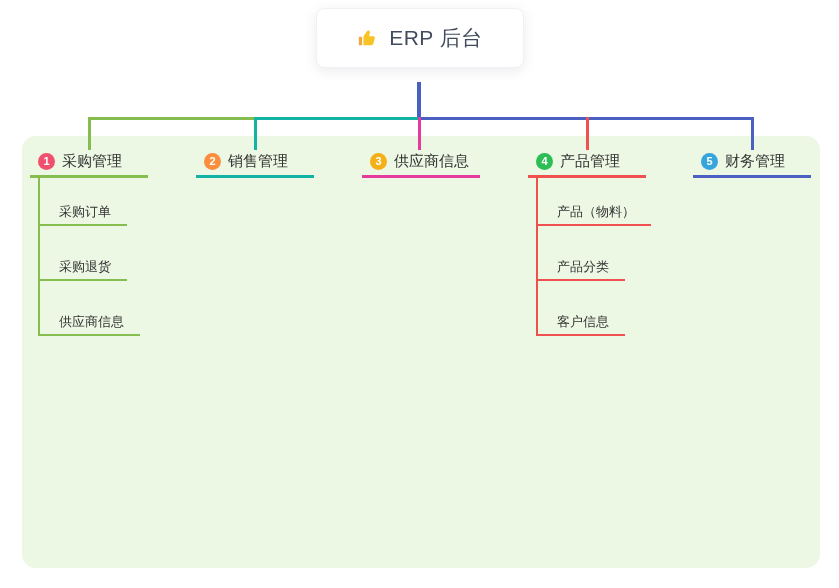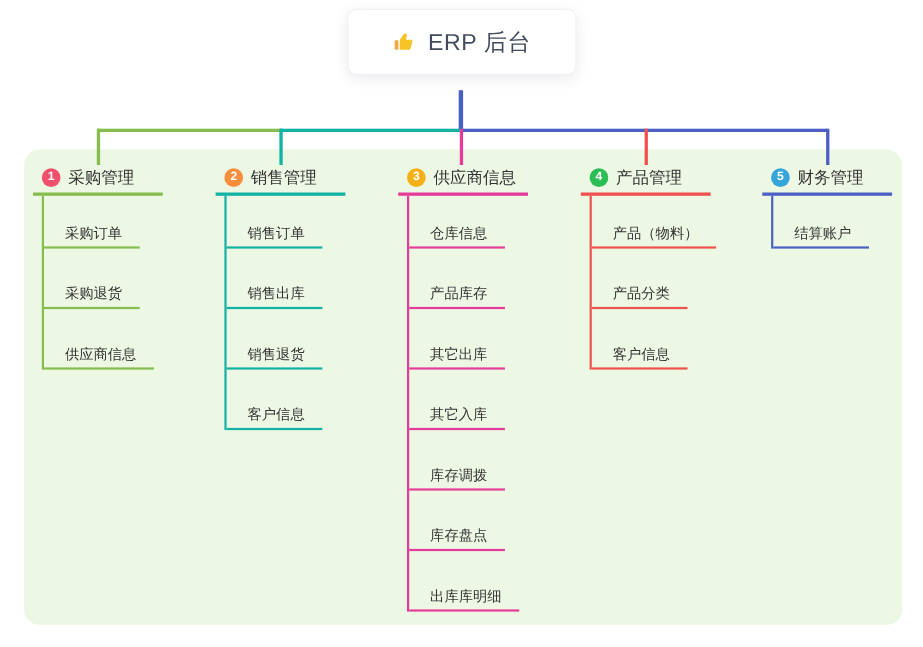--- a/index.html
+++ b/index.html
@@ -94,41 +94,26 @@
       <div class="kid">采购退货</div>
       <div class="kid">供应商信息</div>
     </div>
   </div>
 
   <div class="branch" style="left: 196px; --line: #12b2a4; --badge: #fb8e3c;">
     <div class="bhead">
       <span class="badge">2</span>
       <span class="blabel">销售管理</span>
     </div>
-    <div class="kids">
-      <div class="kid">销售订单</div>
-      <div class="kid">销售出库</div>
-      <div class="kid">销售退货</div>
-      <div class="kid">客户信息</div>
-    </div>
   </div>
 
   <div class="branch" style="left: 362px; --line: #e53c9c; --badge: #f6b017;">
     <div class="bhead">
       <span class="badge">3</span>
       <span class="blabel">供应商信息</span>
-    </div>
-    <div class="kids">
-      <div class="kid">仓库信息</div>
-      <div class="kid">产品库存</div>
-      <div class="kid">其它出库</div>
-      <div class="kid">其它入库</div>
-      <div class="kid">库存调拨</div>
-      <div class="kid">库存盘点</div>
-      <div class="kid">出库库明细</div>
     </div>
   </div>
 
   <div class="branch" style="left: 528px; --line: #f0514f; --badge: #2cbd55;">
     <div class="bhead">
       <span class="badge">4</span>
       <span class="blabel">产品管理</span>
     </div>
     <div class="kids">
       <div class="kid">产品（物料）</div>
@@ -136,17 +121,16 @@
       <div class="kid">客户信息</div>
     </div>
   </div>
 
   <div class="branch" style="left: 693px; --line: #4c60c4; --badge: #36a5dc;">
     <div class="bhead">
       <span class="badge">5</span>
       <span class="blabel">财务管理</span>
     </div>
     <div class="kids">
-      <div class="kid">结算账户</div>
     </div>
   </div>
 
 </div>
 
 </body></html>

